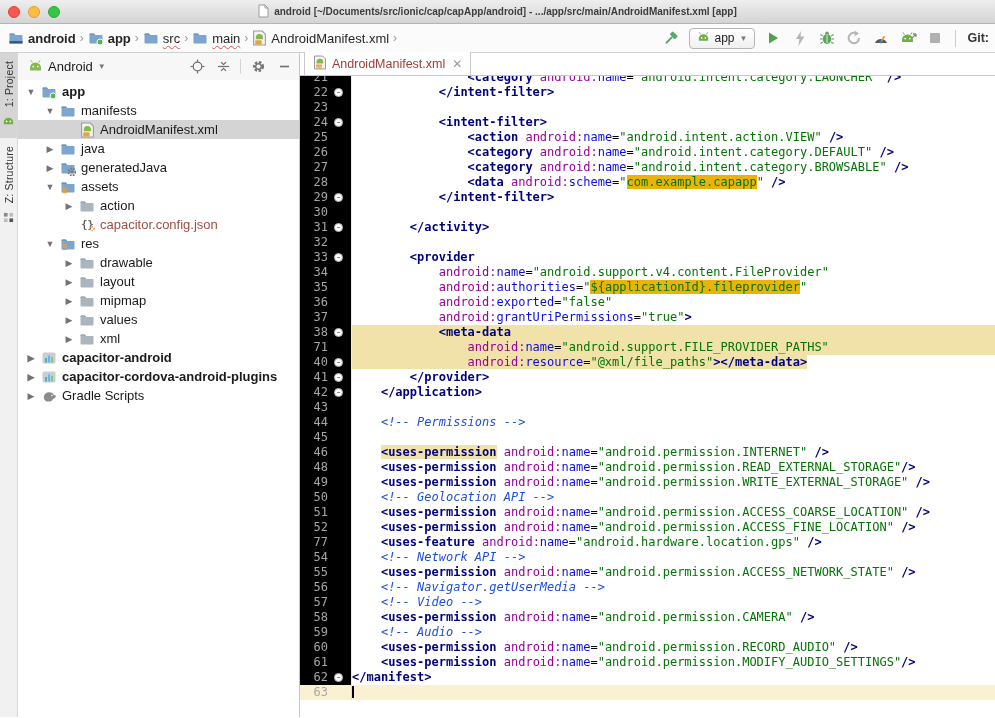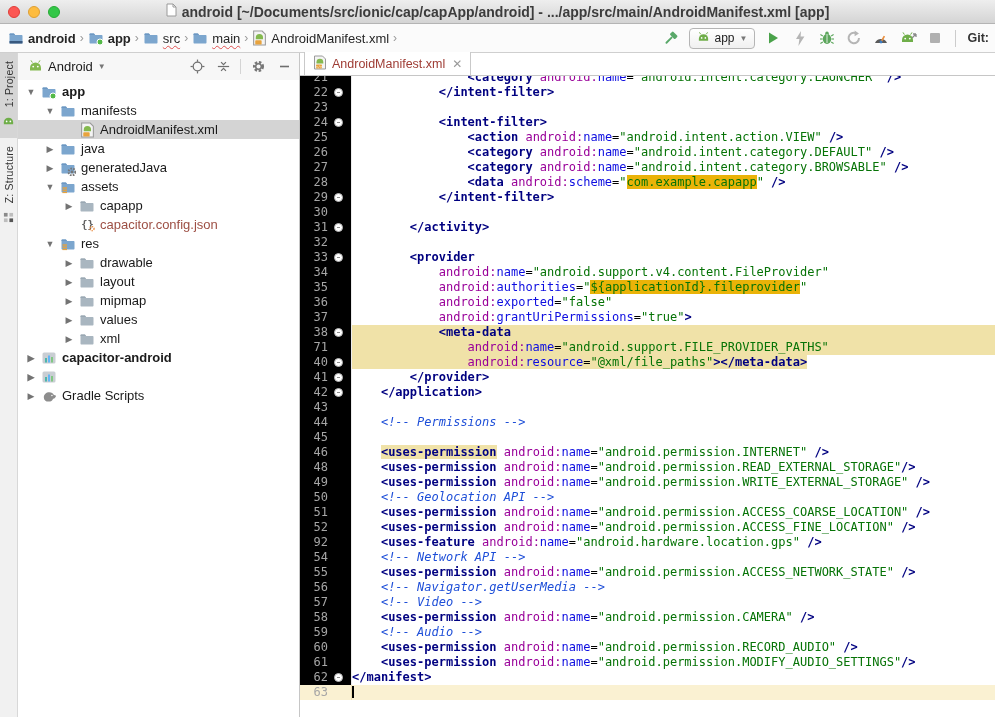--- a/index.html
+++ b/index.html
@@ -8,21 +8,21 @@
 
   
   .titlebar { height:24px; background:linear-gradient(#eeeeee,#d4d4d4); border-bottom:1px solid #b4b4b4;
     display:flex; align-items:center; position:relative; }
   .lights { position:absolute; left:8px; top:0; height:100%; display:flex; align-items:center; gap:8px; }
   .light { width:12px; height:12px; border-radius:50%; }
   .light.red{ background:#fc5753; border:1px solid #df3e38;}
   .light.yellow{ background:#fdbc40; border:1px solid #de9f34;}
   .light.green{ background:#33c748; border:1px solid #27aa35;}
   .title-center { flex:1; display:flex; justify-content:center; align-items:center; gap:5px;
-    font-size:14px; font-weight:bold; color:#3c3c3c; }
+    font-size:10px; font-weight:bold; color:#3c3c3c; }
 
   
   .navbar { height:29px; background:#fbfbfb; border-bottom:1px solid #cfcfcf; display:flex; align-items:center;
     padding:0 6px 0 8px; }
   .crumbs { display:flex; align-items:center; gap:2px; flex:1; min-width:0; }
   .crumb { display:flex; align-items:center; gap:4px; font-size:13px; color:#262626; }
   .crumb.bold { font-weight:bold; }
   .crumb .wavy { text-decoration:underline; text-decoration-style:wavy; text-decoration-color:#e05252;
     text-decoration-thickness:1px; text-underline-offset:2px; }
   .crumb-sep { color:#9a9a9a; font-size:12px; margin:0 2px; }
@@ -381,21 +381,21 @@
           <span>assets</span>
         </div>
         <div class="tree-row" style="padding-left: 46px;">
           <span class="tree-arrow">▶</span>
           <span class="tree-icon">
             <svg width="16" height="16" viewBox="0 0 16 16">
               <path d="M1.5 4.5c0-.6.4-1 1-1h3.4l1.2 1.4h6.4c.6 0 1 .4 1 1v6.6c0 .6-.4 1-1 1h-11c-.6 0-1-.4-1-1z" fill="#a9b6c0"></path>
               <path d="M1.5 4.5c0-.6.4-1 1-1h3.4l1.2 1.4H1.5z" fill="#9aa8b3"></path>
             </svg>
           </span>
-          <span>capapp</span>
+          <span>action</span>
         </div>
         <div class="tree-row" style="padding-left: 46px;">
           <span class="tree-arrow"></span>
           <span class="tree-icon">
             <svg width="15" height="15" viewBox="0 0 16 16">
               <text x="8" y="11.5" font-size="11" font-weight="bold" fill="#5f5f5f" text-anchor="middle" font-family="monospace">{}</text>
               <circle cx="12.8" cy="12.4" r="2.2" fill="none" stroke="#e8883c" stroke-width="1.4" stroke-dasharray="1.3 1"></circle>
             </svg>
           </span>
           <span style="color: rgb(157, 79, 68);">capacitor.config.json</span>
@@ -480,20 +480,21 @@
         <div class="tree-row bold" style="padding-left: 8px;">
           <span class="tree-arrow">▶</span>
           <span class="tree-icon">
             <svg width="16" height="16" viewBox="0 0 16 16">
               <rect x="1.5" y="2.5" width="13" height="11" rx="1.5" fill="#c9ced3"></rect>
               <rect x="4" y="8" width="2" height="4.5" fill="#4db6ac"></rect>
               <rect x="7" y="5.5" width="2" height="7" fill="#64b5f6"></rect>
               <rect x="10" y="7" width="2" height="5.5" fill="#81c784"></rect>
             </svg>
           </span>
+          <span>capacitor-cordova-android-plugins</span>
         </div>
         <div class="tree-row" style="padding-left: 8px;">
           <span class="tree-arrow">▶</span>
           <span class="tree-icon">
             <svg width="17" height="15" viewBox="0 0 17 15">
               <path d="M3 9.5C3 6.2 5.6 4 8.8 4c2.3 0 4.3 1.1 4.9 3l1.4.3c.7.1 1 .8.6 1.4l-1 1.5c-.4.6-1.2.9-1.9.7-.5 2-2.4 3.1-4.6 3.1C5 14 3 12.2 3 9.5z" fill="#8d8d8d"></path>
               <circle cx="11.6" cy="7.6" r="0.8" fill="#fff"></circle>
             </svg>
           </span>
           <span>Gradle Scripts</span>
@@ -748,21 +749,21 @@
           </div>
           <div class="row">
             <div class="gut">
               <span class="num">52</span>
               <span class="foldc"></span>
             </div>
             <div class="code"><span class="inner"><span class="sw">    </span><span class="st">&lt;uses-permission</span><span class="sw"> </span><span class="sa">android:</span><span class="sn">name</span><span class="sw">=</span><span class="sv">"android.permission.ACCESS_FINE_LOCATION"</span><span class="sw"> </span><span class="st">/&gt;</span></span></div>
           </div>
           <div class="row">
             <div class="gut">
-              <span class="num">92</span>
+              <span class="num">77</span>
               <span class="foldc"></span>
             </div>
             <div class="code"><span class="inner"><span class="sw">    </span><span class="st">&lt;uses-feature</span><span class="sw"> </span><span class="sa">android:</span><span class="sn">name</span><span class="sw">=</span><span class="sv">"android.hardware.location.gps"</span><span class="sw"> </span><span class="st">/&gt;</span></span></div>
           </div>
           <div class="row">
             <div class="gut">
               <span class="num">54</span>
               <span class="foldc"></span>
             </div>
             <div class="code"><span class="inner"><span class="sw">    </span><span class="sc">&lt;!-- Network API --&gt;</span></span></div>

